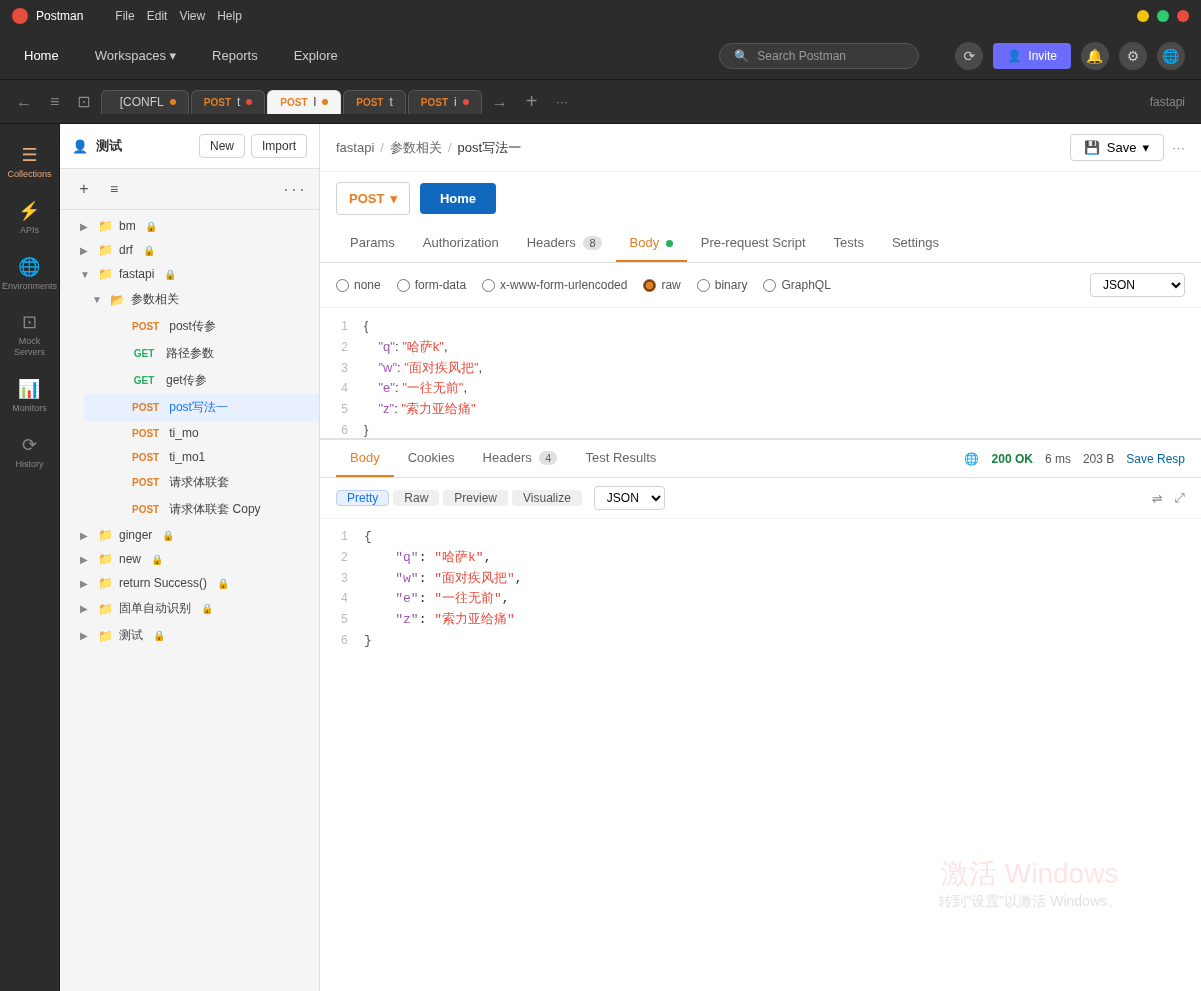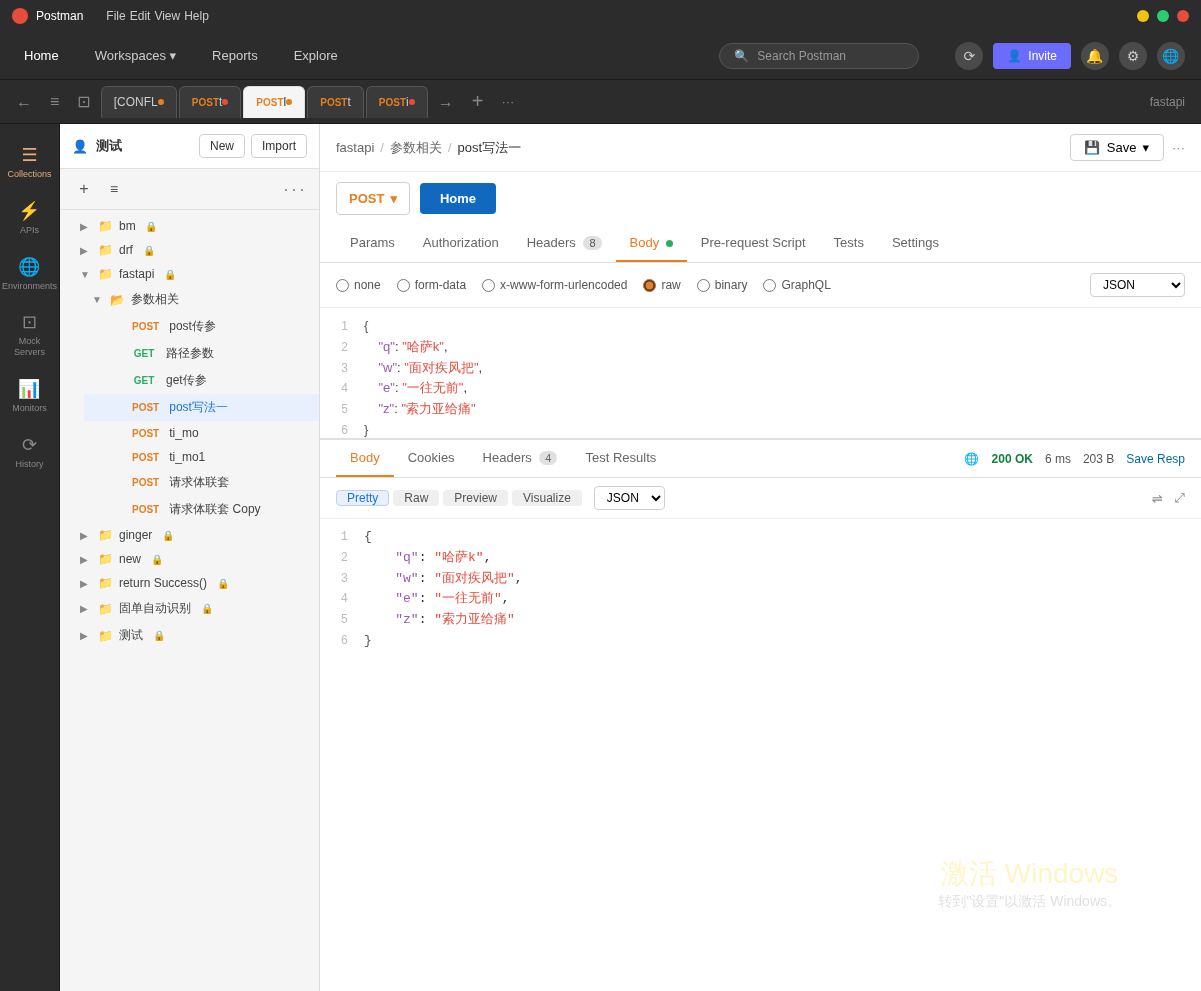--- a/index.html
+++ b/index.html
@@ -2,21 +2,21 @@
 <html><head>
   <meta charset="utf-8">
   <style>
     * { box-sizing: border-box; margin: 0; padding: 0; }
     body { font-family: -apple-system, BlinkMacSystemFont, 'Segoe UI', sans-serif; font-size: 13px; background: #1a1a2e; color: #333; overflow: hidden; }
 
     
     .title-bar { background: #2c2c2c; height: 32px; display: flex; align-items: center; padding: 0 12px; color: #ccc; font-size: 12px; gap: 8px; }
     .title-bar .app-icon { width: 16px; height: 16px; background: #e74c3c; border-radius: 50%; }
     .title-bar .app-name { color: #fff; font-weight: 500; }
-    .title-bar .menu-items { display: flex; gap: 4px; margin-left: 15px; color: #ccc; font-size: 12px; }
+    .title-bar .menu-items { display: flex; gap: 12px; margin-left: 24px; color: #ccc; font-size: 12px; }
     .title-bar .menu-items span { cursor: pointer; }
     .title-bar .win-controls { margin-left: auto; display: flex; gap: 8px; }
     .title-bar .win-ctrl { width: 12px; height: 12px; border-radius: 50%; cursor: pointer; }
     .title-bar .minimize { background: #f1c40f; }
     .title-bar .maximize { background: #2ecc71; }
     .title-bar .close { background: #e74c3c; }
 
     
     .top-nav { background: #2c2c2c; height: 48px; display: flex; align-items: center; padding: 0 16px; gap: 20px; border-bottom: 1px solid #1a1a1a; }
     .top-nav .nav-item { color: #ccc; cursor: pointer; font-size: 13px; padding: 4px 8px; border-radius: 4px; }
@@ -57,21 +57,21 @@
     .tree-item .lock-icon { font-size: 10px; color: #bbb; margin-left: 4px; }
     .tree-item .method-badge { font-size: 10px; font-weight: 700; padding: 1px 4px; border-radius: 2px; min-width: 32px; text-align: center; }
     .method-post { color: #e67e22; }
     .method-get { color: #27ae60; }
 
     .sub-tree { padding-left: 12px; }
 
     
     .tab-bar { background: #2c2c2c; height: 44px; display: flex; align-items: center; padding: 0 8px; gap: 2px; overflow: hidden; border-bottom: 1px solid #1a1a1a; }
     .tab-nav-btn { color: #888; cursor: pointer; padding: 4px 8px; font-size: 16px; }
-    .tab-item { display: flex; align-items: center; gap: 0; padding: 6px 12px; border-radius: 6px 6px 0 0; cursor: pointer; font-size: 12px; color: #ccc; background: #3a3a3a; height: 32px; border: 1px solid #555; border-bottom: none; position: relative; max-width: 140px; }
+    .tab-item { display: flex; align-items: center; gap: 6px; padding: 6px 12px; border-radius: 6px 6px 0 0; cursor: pointer; font-size: 12px; color: #ccc; background: #3a3a3a; height: 24px; border: 1px solid #555; border-bottom: none; position: relative; max-width: 140px; }
     .tab-item.active { background: #f5f5f5; color: #333; border-color: #ddd; }
     .tab-item .tab-method { font-size: 10px; font-weight: 700; }
     .tab-item .tab-dot { width: 6px; height: 6px; border-radius: 50%; }
     .tab-item .tab-dot.orange { background: #e67e22; }
     .tab-item .tab-dot.red { background: #e74c3c; }
     .tab-new-btn { color: #888; cursor: pointer; padding: 4px 8px; font-size: 20px; }
     .tab-more-btn { color: #888; cursor: pointer; padding: 4px 8px; }
     .tab-title-right { margin-left: auto; color: #888; font-size: 12px; padding: 4px 8px; }
 
     
@@ -121,21 +121,21 @@
     .resp-format-bar { display: flex; align-items: center; gap: 4px; padding: 8px 16px; border-bottom: 1px solid #f0f0f0; }
     .fmt-btn { padding: 0 10px; border-radius: 4px; border: 1px solid transparent; cursor: pointer; font-size: 12px; color: #555; }
     .fmt-btn.active { background: #e8f0fe; color: #1a73e8; border-color: #c0d0f0; }
     .json-fmt-select { background: #fff; border: 1px solid #d0d0d0; border-radius: 4px; padding: 3px 8px; font-size: 12px; cursor: pointer; margin-left: 8px; }
     .wrap-icon { margin-left: auto; cursor: pointer; color: #888; }
 
     .resp-body { flex: 1; overflow: auto; font-family: 'Courier New', monospace; font-size: 13px; padding: 8px 0; background: #fff; }
 
     
     .watermark { position: absolute; bottom: 80px; right: 80px; text-align: center; opacity: 0.3; pointer-events: none; }
-    .watermark .wm-title { font-size: 28px; color: #fde047; }
+    .watermark .wm-title { font-size: 28px; color: #fca5a5; }
     .watermark .wm-sub { font-size: 14px; color: #999; }
     .req-editor-container { flex: 1; overflow: auto; background: #fff; }
   </style>
 </head>
 <body>
 
 <div class="title-bar">
   <div class="app-icon"></div>
   <span class="app-name">Postman</span>
   <div class="menu-items">

